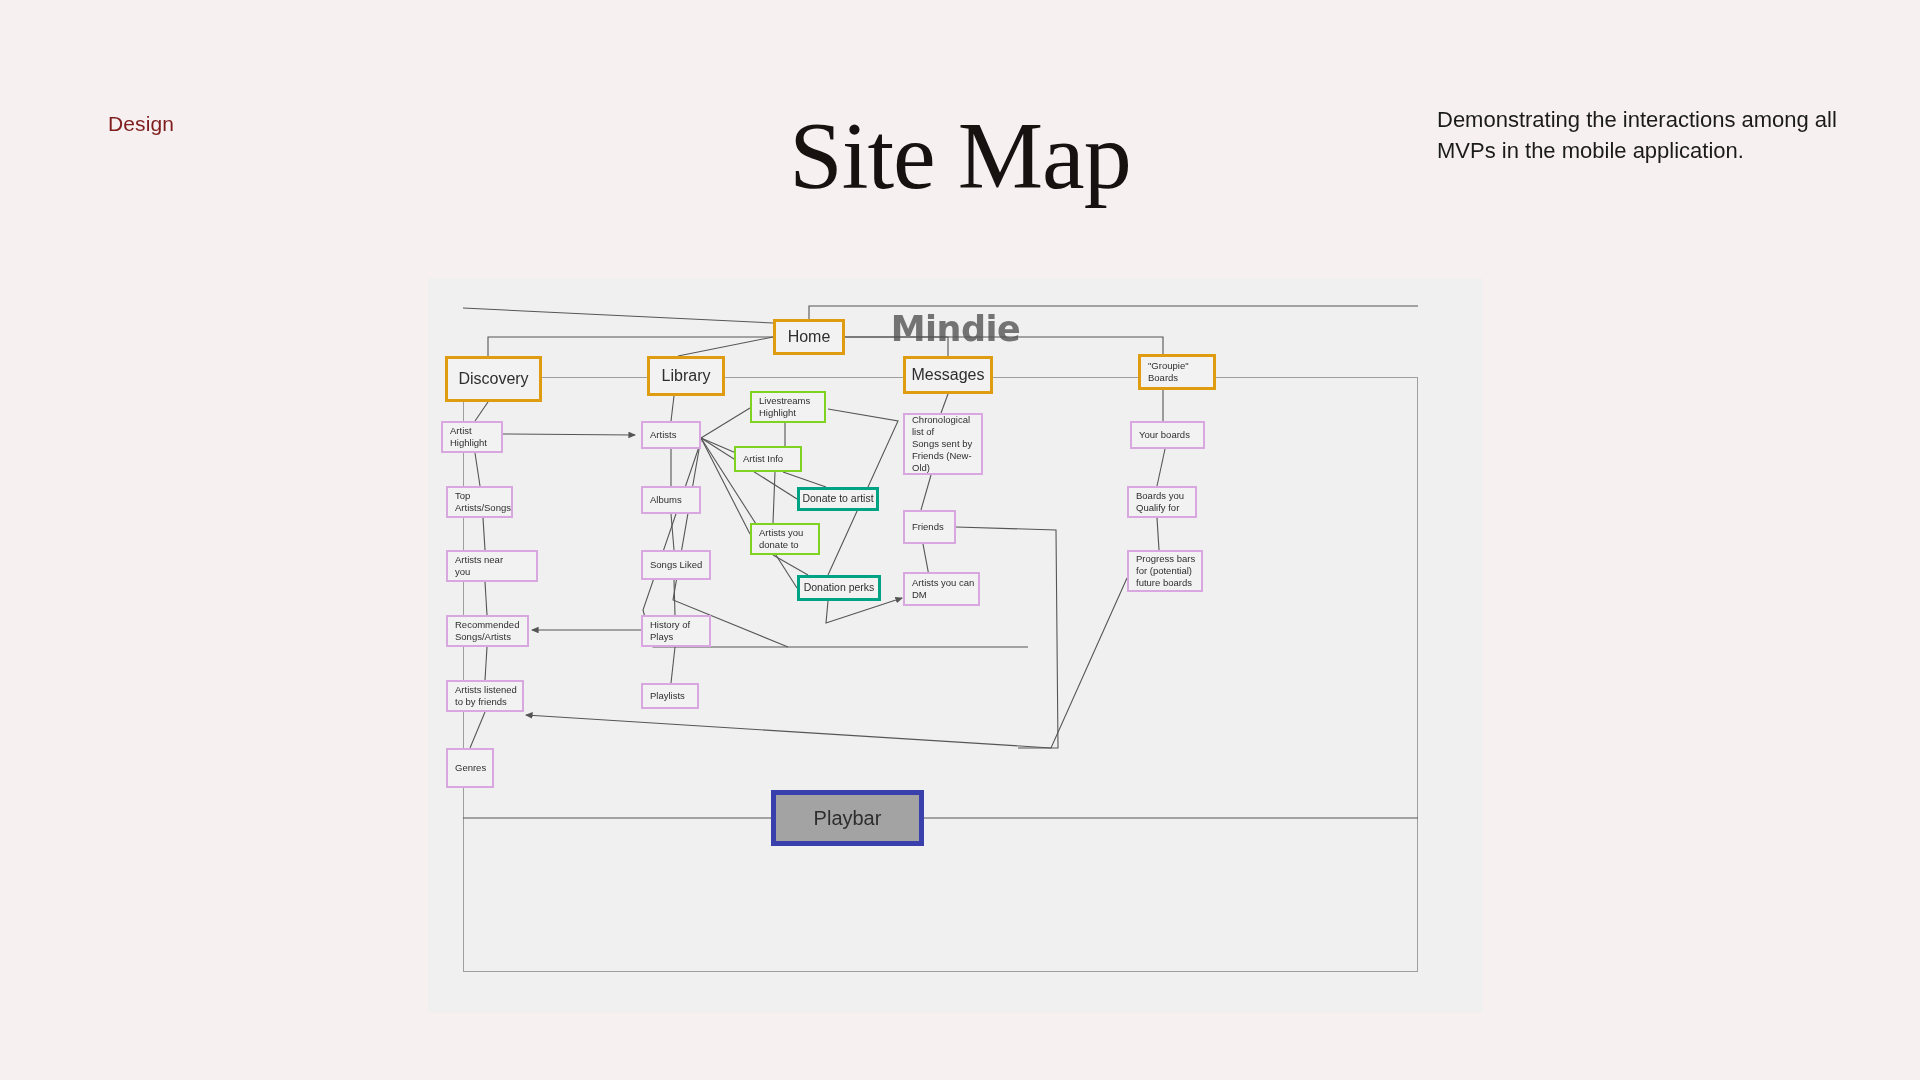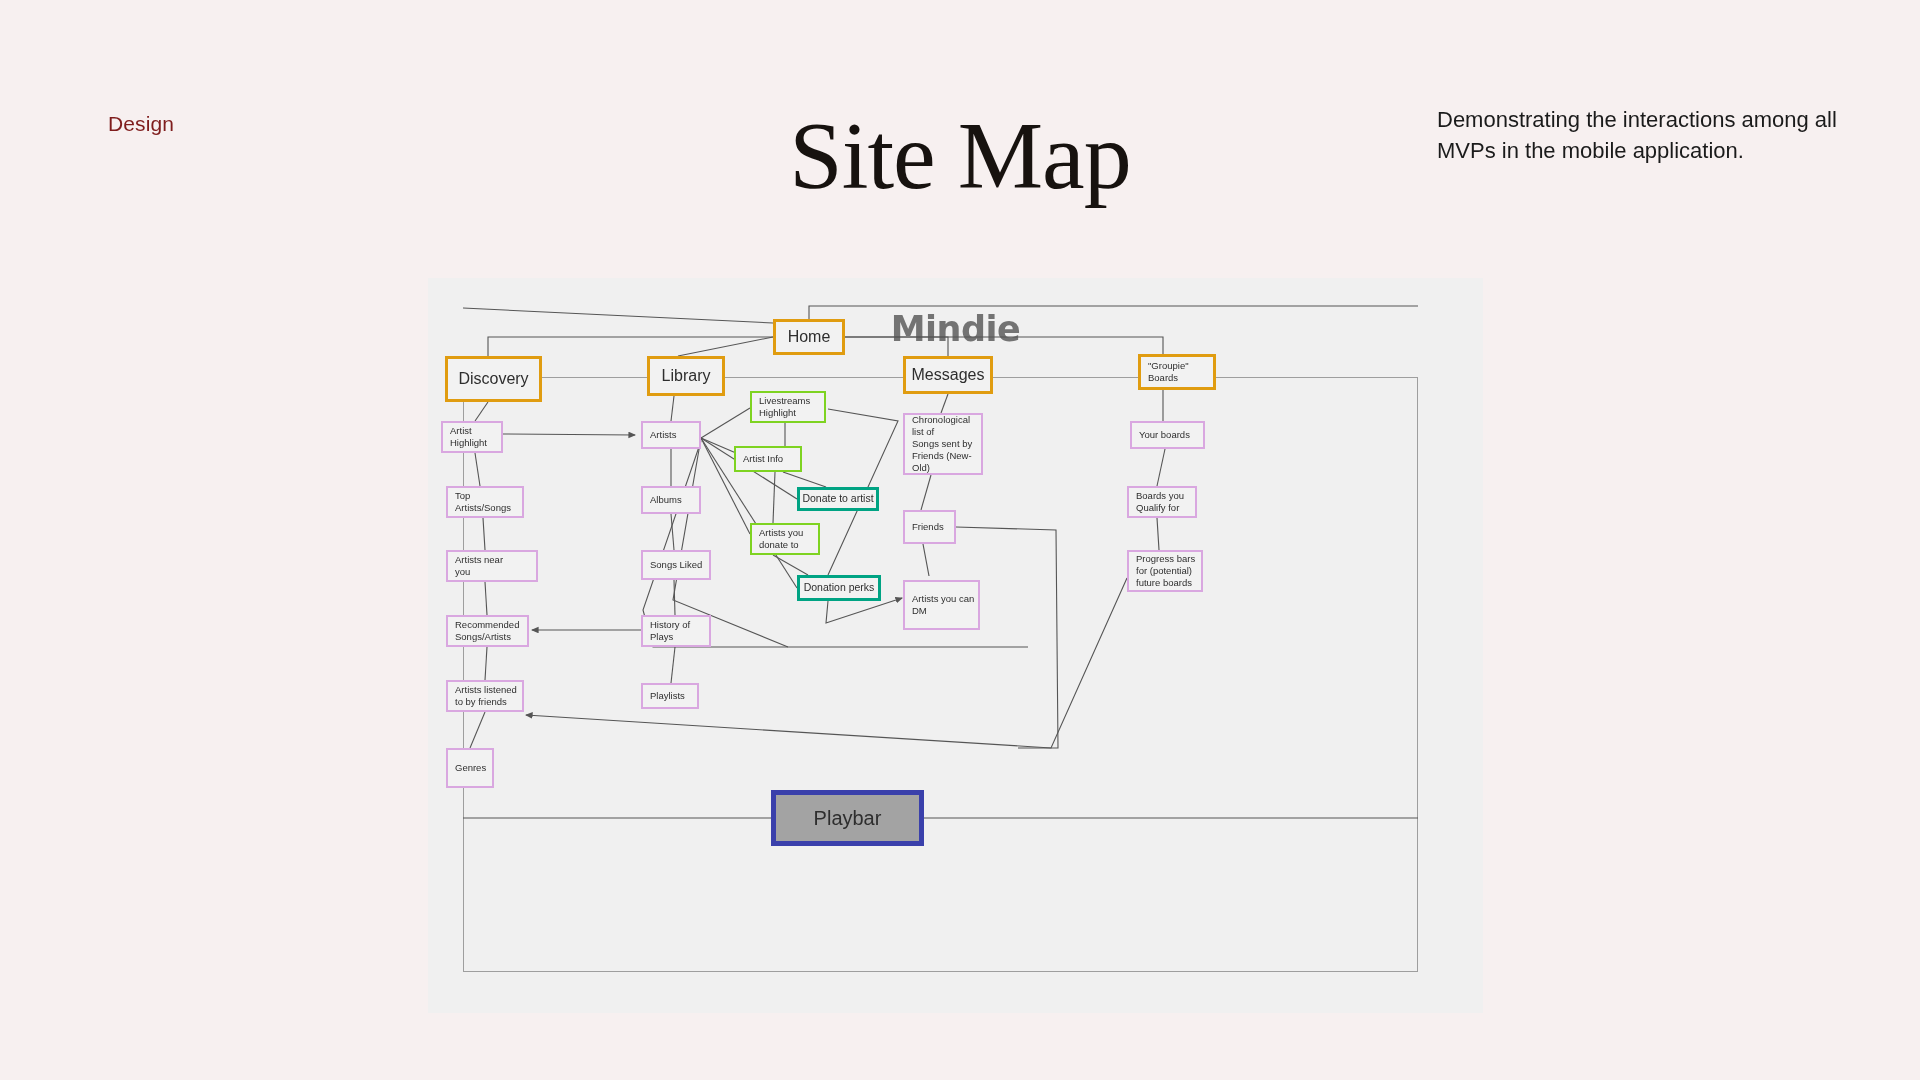--- a/index.html
+++ b/index.html
@@ -153,21 +153,21 @@
 
   <div id="nodes">
       <div class="node n-primary" style="left: 345px; top: 41px; width: 72px; height: 36px;"><span class="lbl">Home</span></div>
       <div class="node n-primary" style="left: 17px; top: 78px; width: 97px; height: 46px;"><span class="lbl">Discovery</span></div>
       <div class="node n-primary" style="left: 207px; top: 78px; width: 78px; height: 40px; margin-left: 12px;"><span class="lbl">Library</span></div>
       <div class="node n-primary" style="left: 475px; top: 78px; width: 90px; height: 38px;"><span class="lbl">Messages</span></div>
       <div class="node n-primary small" style="left: 710px; top: 76px; width: 78px; height: 36px;"><span class="lbl">"Groupie"
 Boards</span></div>
       <div class="node n-sub" style="left: 13px; top: 143px; width: 62px; height: 32px;"><span class="lbl">Artist
 Highlight</span></div>
-      <div class="node n-sub" style="left: 18px; top: 208px; width: 78px; height: 32px;"><span class="lbl">Top
+      <div class="node n-sub" style="left: 18px; top: 208px; width: 67px; height: 32px;"><span class="lbl">Top
 Artists/Songs</span></div>
       <div class="node n-sub" style="left: 18px; top: 272px; width: 92px; height: 32px;"><span class="lbl">Artists near
 you</span></div>
       <div class="node n-sub" style="left: 18px; top: 337px; width: 83px; height: 32px;"><span class="lbl">Recommended
 Songs/Artists</span></div>
       <div class="node n-sub" style="left: 18px; top: 402px; width: 78px; height: 32px;"><span class="lbl">Artists listened
 to by friends</span></div>
       <div class="node n-sub" style="left: 18px; top: 470px; width: 48px; height: 40px;"><span class="lbl">Genres</span></div>
       <div class="node n-sub" style="left: 213px; top: 143px; width: 60px; height: 28px;"><span class="lbl">Artists</span></div>
       <div class="node n-sub" style="left: 213px; top: 208px; width: 60px; height: 28px;"><span class="lbl">Albums</span></div>
@@ -181,21 +181,21 @@
       <div class="node n-teal" style="left: 369px; top: 209px; width: 82px; height: 24px;"><span class="lbl">Donate to artist</span></div>
       <div class="node n-green" style="left: 322px; top: 245px; width: 70px; height: 32px;"><span class="lbl">Artists you
 donate to</span></div>
       <div class="node n-teal" style="left: 369px; top: 297px; width: 84px; height: 26px;"><span class="lbl">Donation perks</span></div>
       <div class="node n-sub" style="left: 475px; top: 135px; width: 80px; height: 62px;"><span class="lbl">Chronological
 list of
 Songs sent by
 Friends (New-
 Old)</span></div>
       <div class="node n-sub" style="left: 475px; top: 232px; width: 53px; height: 34px;"><span class="lbl">Friends</span></div>
-      <div class="node n-sub" style="left: 475px; top: 302px; width: 77px; height: 50px;"><span class="lbl">Artists you can
+      <div class="node n-sub" style="left: 475px; top: 294px; width: 77px; height: 34px;"><span class="lbl">Artists you can
 DM</span></div>
       <div class="node n-sub" style="left: 702px; top: 143px; width: 75px; height: 28px;"><span class="lbl">Your boards</span></div>
       <div class="node n-sub" style="left: 699px; top: 208px; width: 70px; height: 32px;"><span class="lbl">Boards you
 Qualify for</span></div>
       <div class="node n-sub" style="left: 699px; top: 272px; width: 76px; height: 42px;"><span class="lbl">Progress bars
 for (potential)
 future boards</span></div>
       <div class="node n-blue" style="left: 343px; top: 512px; width: 153px; height: 56px;"><span class="lbl">Playbar</span></div>
     </div>
 </div>

